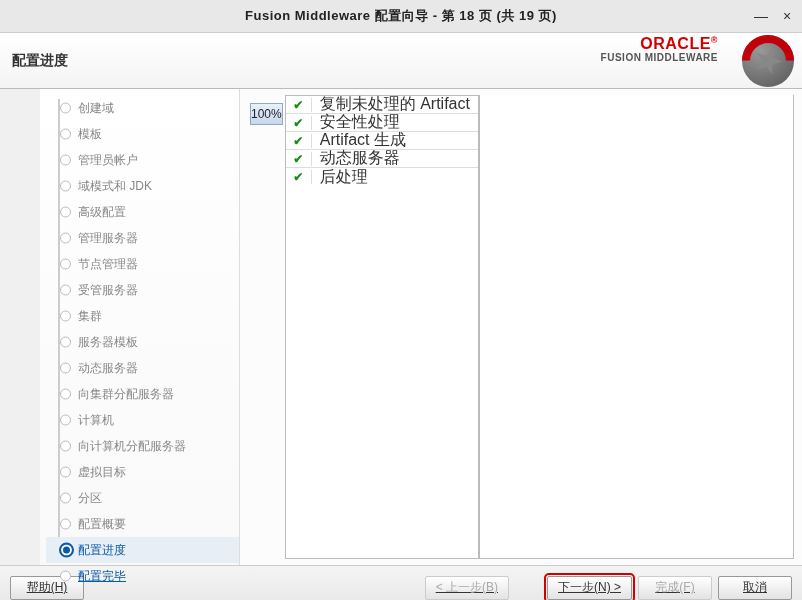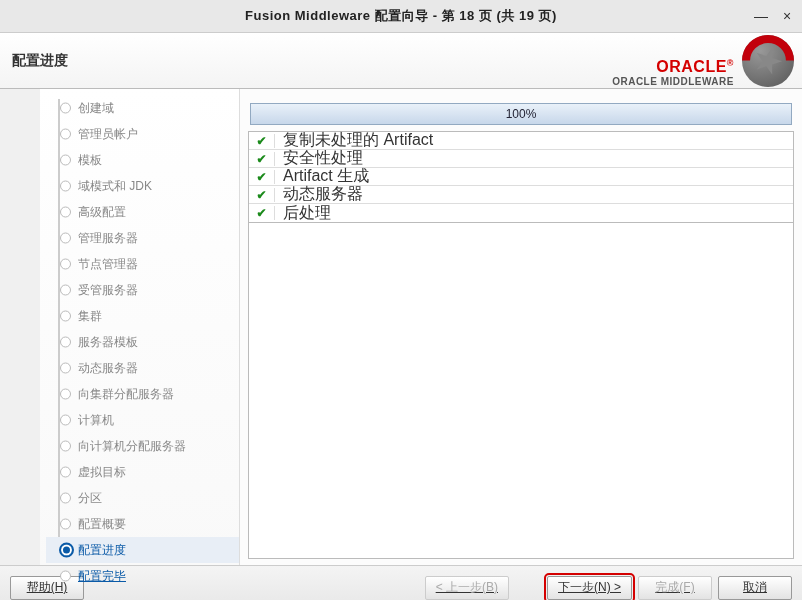--- a/index.html
+++ b/index.html
@@ -25,21 +25,21 @@
   .win-controls { position: absolute; right: 6px; display:flex; gap:8px; font-size:14px;}
   .win-controls span { cursor: pointer; width:18px; text-align:center;}
   .header {
     height: 56px;
     background: linear-gradient(#fff,#f4f4f4);
     border-bottom: 1px solid #bbb;
     display:flex; align-items:center; justify-content:space-between;
     padding: 0 8px 0 12px;
   }
   .header-title { font-size:14px; font-weight:bold; color:#333;}
-  .brand { display:flex; align-items:flex-end; gap:0;}
+  .brand { display:flex; align-items:flex-start; gap:16px;}
   .brand-text { text-align:right; line-height:1.1;}
   .brand-text .oracle { color:#d40000; font-weight:bold; font-size:16px; letter-spacing:0.5px;}
   .brand-text .oracle sup{font-size:9px;}
   .brand-text .fm { font-size:10px; letter-spacing:0.5px; color:#555; font-weight:bold;}
   .gear {
     width:52px; height:52px; border-radius:50%;
     background: radial-gradient(circle at 35% 30%, #999, #555);
     display:flex; align-items:center; justify-content:center;
     margin-left:8px;
     position: relative;
@@ -84,21 +84,21 @@
   }
   .nav-item.current::before{
     width:11px; height:11px; left:13px;
     border:2px solid #0a5aa7; background:#fff;
     box-shadow: inset 0 0 0 2px #fff, inset 0 0 0 6px #0a5aa7;
   }
   .nav-item.upcoming { color:#0a5aa7; text-decoration:underline;}
   .main {
     flex:1;
     padding: 6px 8px;
-    display:flex; flex-direction:column;
+    display:flex; flex-direction:row;
     background:#fcfcfc;
   }
   .progress-wrap { padding: 8px 2px 6px; }
   .progress-bar {
     height:22px; border:1px solid #92a9c1;
     background: linear-gradient(#e9f1f9,#c7d7ea);
     display:flex; align-items:center; justify-content:center;
     font-size:12px; color:#223;
   }
   .task-table {
@@ -152,34 +152,34 @@
     <span>—</span>
     <span>×</span>
   </div>
 </div>
 
 <div class="header">
   <div class="header-title">配置进度</div>
   <div class="brand">
     <div class="brand-text">
       <div class="oracle"><span>ORACLE</span><sup>®</sup></div>
-      <div class="fm">ORACLE MIDDLEWARE</div>
+      <div class="fm">FUSION MIDDLEWARE</div>
     </div>
     <div class="gear">
       <div class="gear-band"></div>
       <div class="gear-inner"></div>
     </div>
   </div>
 </div>
 
 <div class="body-area">
   <div class="sidebar" id="sidebar">
       <div class="nav-item">创建域</div>
+      <div class="nav-item">模板</div>
       <div class="nav-item">管理员帐户</div>
-      <div class="nav-item">模板</div>
       <div class="nav-item">域模式和 JDK</div>
       <div class="nav-item">高级配置</div>
       <div class="nav-item">管理服务器</div>
       <div class="nav-item">节点管理器</div>
       <div class="nav-item">受管服务器</div>
       <div class="nav-item">集群</div>
       <div class="nav-item">服务器模板</div>
       <div class="nav-item">动态服务器</div>
       <div class="nav-item">向集群分配服务器</div>
       <div class="nav-item">计算机</div>

